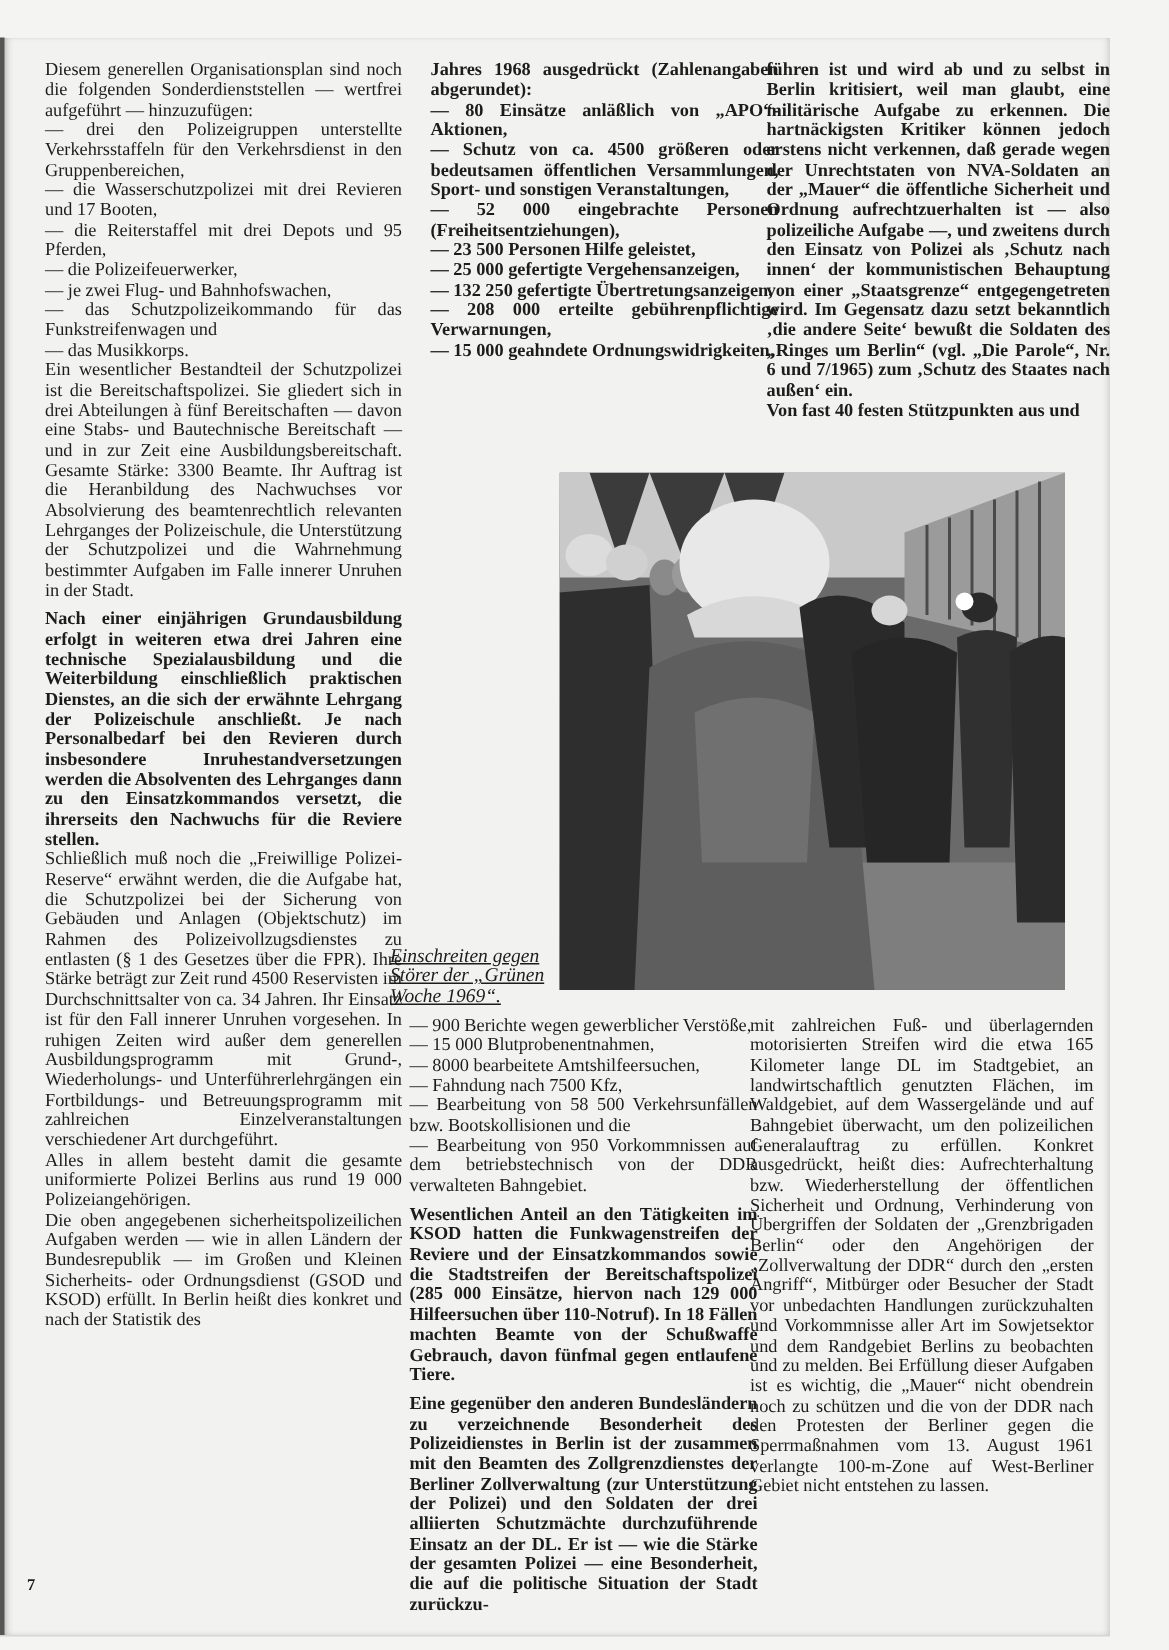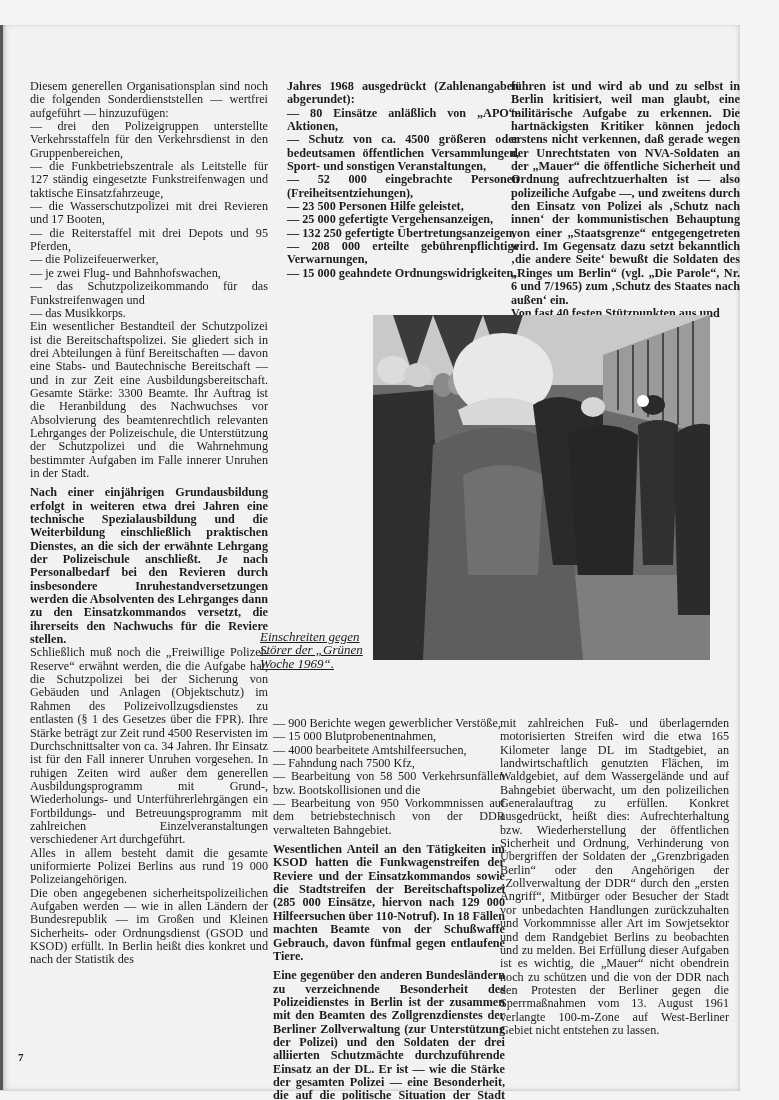--- a/index.html
+++ b/index.html
@@ -3,21 +3,21 @@
 <meta charset="utf-8">
 <style>
   html,body{margin:0;padding:0;}
   body{width:779px;height:1100px;background:#f4f4f2;position:relative;overflow:hidden;
        font-family:"DejaVu Serif","Liberation Serif",serif;color:#1c1c1c;}
   .page{position:absolute;left:0;top:25px;width:740px;height:1065px;background:#f2f2f0;
         box-shadow:inset 6px 0 6px -3px #9a9a9a, inset -4px 0 5px -3px #c8c8c8;
         border-bottom:1px solid #d6d6d4;}
   .page-edge{position:absolute;left:0;top:0;width:3px;height:100%;background:#555;}
   .col{position:absolute;font-family:"Liberation Serif","DejaVu Serif",serif;font-size:12.2px;
-       line-height:13.35px;text-align:justify;hyphens:manual;margin-top:40px;}
+       line-height:13.35px;text-align:justify;hyphens:manual;}
   .col p{margin:0;}
   .col p.gap{margin-top:6px;font-weight:bold;}
   .col1{left:30px;top:40px;width:238px;}
   .col2{left:287px;top:40px;width:232px;font-weight:bold;}
   .col2b{left:273px;top:677px;width:232px;}
   .col3{left:511px;top:40px;width:229px;font-weight:bold;}
   .col3b{left:500px;top:677px;width:229px;}
   .photo{position:absolute;left:373px;top:315px;width:337px;height:345px;overflow:hidden;
          background:linear-gradient(180deg,#bdbdbd 0%,#8b8b8b 20%,#5a5a5a 55%,#3a3a3a 100%);}
   .photo svg{width:100%;height:100%;display:block;}
@@ -29,21 +29,20 @@
 </head>
 <body>
 
 <div class="page">
   <div class="page-edge"></div>
 </div>
 
 <div class="col col1">
   <p>Diesem generellen Organisationsplan sind noch die folgenden Sonderdienststellen — wertfrei aufgeführt — hinzuzufügen:</p>
   <p>— drei den Polizeigruppen unterstellte Verkehrsstaffeln für den Verkehrsdienst in den Gruppenbereichen,</p>
-  <p>— die Funkbetriebszentrale als Leitstelle für 127 ständig eingesetzte Funkstreifenwagen und taktische Einsatzfahrzeuge,</p>
   <p>— die Wasserschutzpolizei mit drei Revieren und 17 Booten,</p>
   <p>— die Reiterstaffel mit drei Depots und 95 Pferden,</p>
   <p>— die Polizeifeuerwerker,</p>
   <p>— je zwei Flug- und Bahnhofswachen,</p>
   <p>— das Schutzpolizeikommando für das Funkstreifenwagen und</p>
   <p>— das Musikkorps.</p>
   <p>Ein wesentlicher Bestandteil der Schutzpolizei ist die Bereitschaftspolizei. Sie gliedert sich in drei Abteilungen à fünf Bereitschaften — davon eine Stabs- und Bautechnische Bereitschaft — und in zur Zeit eine Ausbildungsbereitschaft. Gesamte Stärke: 3300 Beamte. Ihr Auftrag ist die Heranbildung des Nachwuchses vor Absolvierung des beamtenrechtlich relevanten Lehrganges der Polizeischule, die Unterstützung der Schutzpolizei und die Wahrnehmung bestimmter Aufgaben im Falle innerer Unruhen in der Stadt.</p>
   <p class="gap">Nach einer einjährigen Grundausbildung erfolgt in weiteren etwa drei Jahren eine technische Spezialausbildung und die Weiterbildung einschließlich praktischen Dienstes, an die sich der erwähnte Lehrgang der Polizeischule anschließt. Je nach Personalbedarf bei den Revieren durch insbesondere Inruhestandversetzungen werden die Absolventen des Lehrganges dann zu den Einsatzkommandos versetzt, die ihrerseits den Nachwuchs für die Reviere stellen.</p>
   <p>Schließlich muß noch die „Freiwillige Polizei-Reserve“ erwähnt werden, die die Aufgabe hat, die Schutzpolizei bei der Sicherung von Gebäuden und Anlagen (Objektschutz) im Rahmen des Polizeivollzugsdienstes zu entlasten (§ 1 des Gesetzes über die FPR). Ihre Stärke beträgt zur Zeit rund 4500 Reservisten im Durchschnittsalter von ca. 34 Jahren. Ihr Einsatz ist für den Fall innerer Unruhen vorgesehen. In ruhigen Zeiten wird außer dem generellen Ausbildungsprogramm mit Grund-, Wiederholungs- und Unterführerlehrgängen ein Fortbildungs- und Betreuungsprogramm mit zahlreichen Einzelveranstaltungen verschiedener Art durchgeführt.</p>
   <p>Alles in allem besteht damit die gesamte uniformierte Polizei Berlins aus rund 19 000 Polizeiangehörigen.</p>
@@ -99,21 +98,21 @@
     <path d="M300 120 Q320 105 337 110 L337 300 L305 300 Z" fill="#2b2b2b"></path>
     <ellipse cx="270" cy="86" rx="6" ry="6" fill="#ffffff"></ellipse>
   </svg>
 </div>
 
 <div class="caption">Einschreiten gegen Störer der „Grünen Woche 1969“.</div>
 
 <div class="col col2b">
   <p>— 900 Berichte wegen gewerblicher Verstöße,</p>
   <p>— 15 000 Blutprobenentnahmen,</p>
-  <p>— 4000 bearbeitete Amtshilfeersuchen,</p>
+  <p>— 8000 bearbeitete Amtshilfeersuchen,</p>
   <p>— Fahndung nach 7500 Kfz,</p>
   <p>— Bearbeitung von 58 500 Verkehrsunfällen bzw. Bootskollisionen und die</p>
   <p>— Bearbeitung von 950 Vorkommnissen auf dem betriebstechnisch von der DDR verwalteten Bahngebiet.</p>
   <p class="gap">Wesentlichen Anteil an den Tätigkeiten im KSOD hatten die Funkwagenstreifen der Reviere und der Einsatzkommandos sowie die Stadtstreifen der Bereitschaftspolizei (285 000 Einsätze, hiervon nach 129 000 Hilfeersuchen über 110-Notruf). In 18 Fällen machten Beamte von der Schußwaffe Gebrauch, davon fünfmal gegen entlaufene Tiere.</p>
   <p class="gap">Eine gegenüber den anderen Bundesländern zu verzeichnende Besonderheit des Polizeidienstes in Berlin ist der zusammen mit den Beamten des Zollgrenzdienstes der Berliner Zollverwaltung (zur Unterstützung der Polizei) und den Soldaten der drei alliierten Schutzmächte durchzuführende Einsatz an der DL. Er ist — wie die Stärke der gesamten Polizei — eine Besonderheit, die auf die politische Situation der Stadt zurückzu-</p>
 </div>
 
 <div class="col col3b">
   <p>mit zahlreichen Fuß- und überlagernden motorisierten Streifen wird die etwa 165 Kilometer lange DL im Stadtgebiet, an landwirtschaftlich genutzten Flächen, im Waldgebiet, auf dem Wassergelände und auf Bahngebiet überwacht, um den polizeilichen Generalauftrag zu erfüllen. Konkret ausgedrückt, heißt dies: Aufrechterhaltung bzw. Wiederherstellung der öffentlichen Sicherheit und Ordnung, Verhinderung von Übergriffen der Soldaten der „Grenzbrigaden Berlin“ oder den Angehörigen der „Zollverwaltung der DDR“ durch den „ersten Angriff“, Mitbürger oder Besucher der Stadt vor unbedachten Handlungen zurückzuhalten und Vorkommnisse aller Art im Sowjetsektor und dem Randgebiet Berlins zu beobachten und zu melden. Bei Erfüllung dieser Aufgaben ist es wichtig, die „Mauer“ nicht obendrein noch zu schützen und die von der DDR nach den Protesten der Berliner gegen die Sperrmaßnahmen vom 13. August 1961 verlangte 100-m-Zone auf West-Berliner Gebiet nicht entstehen zu lassen.</p>
 </div>

